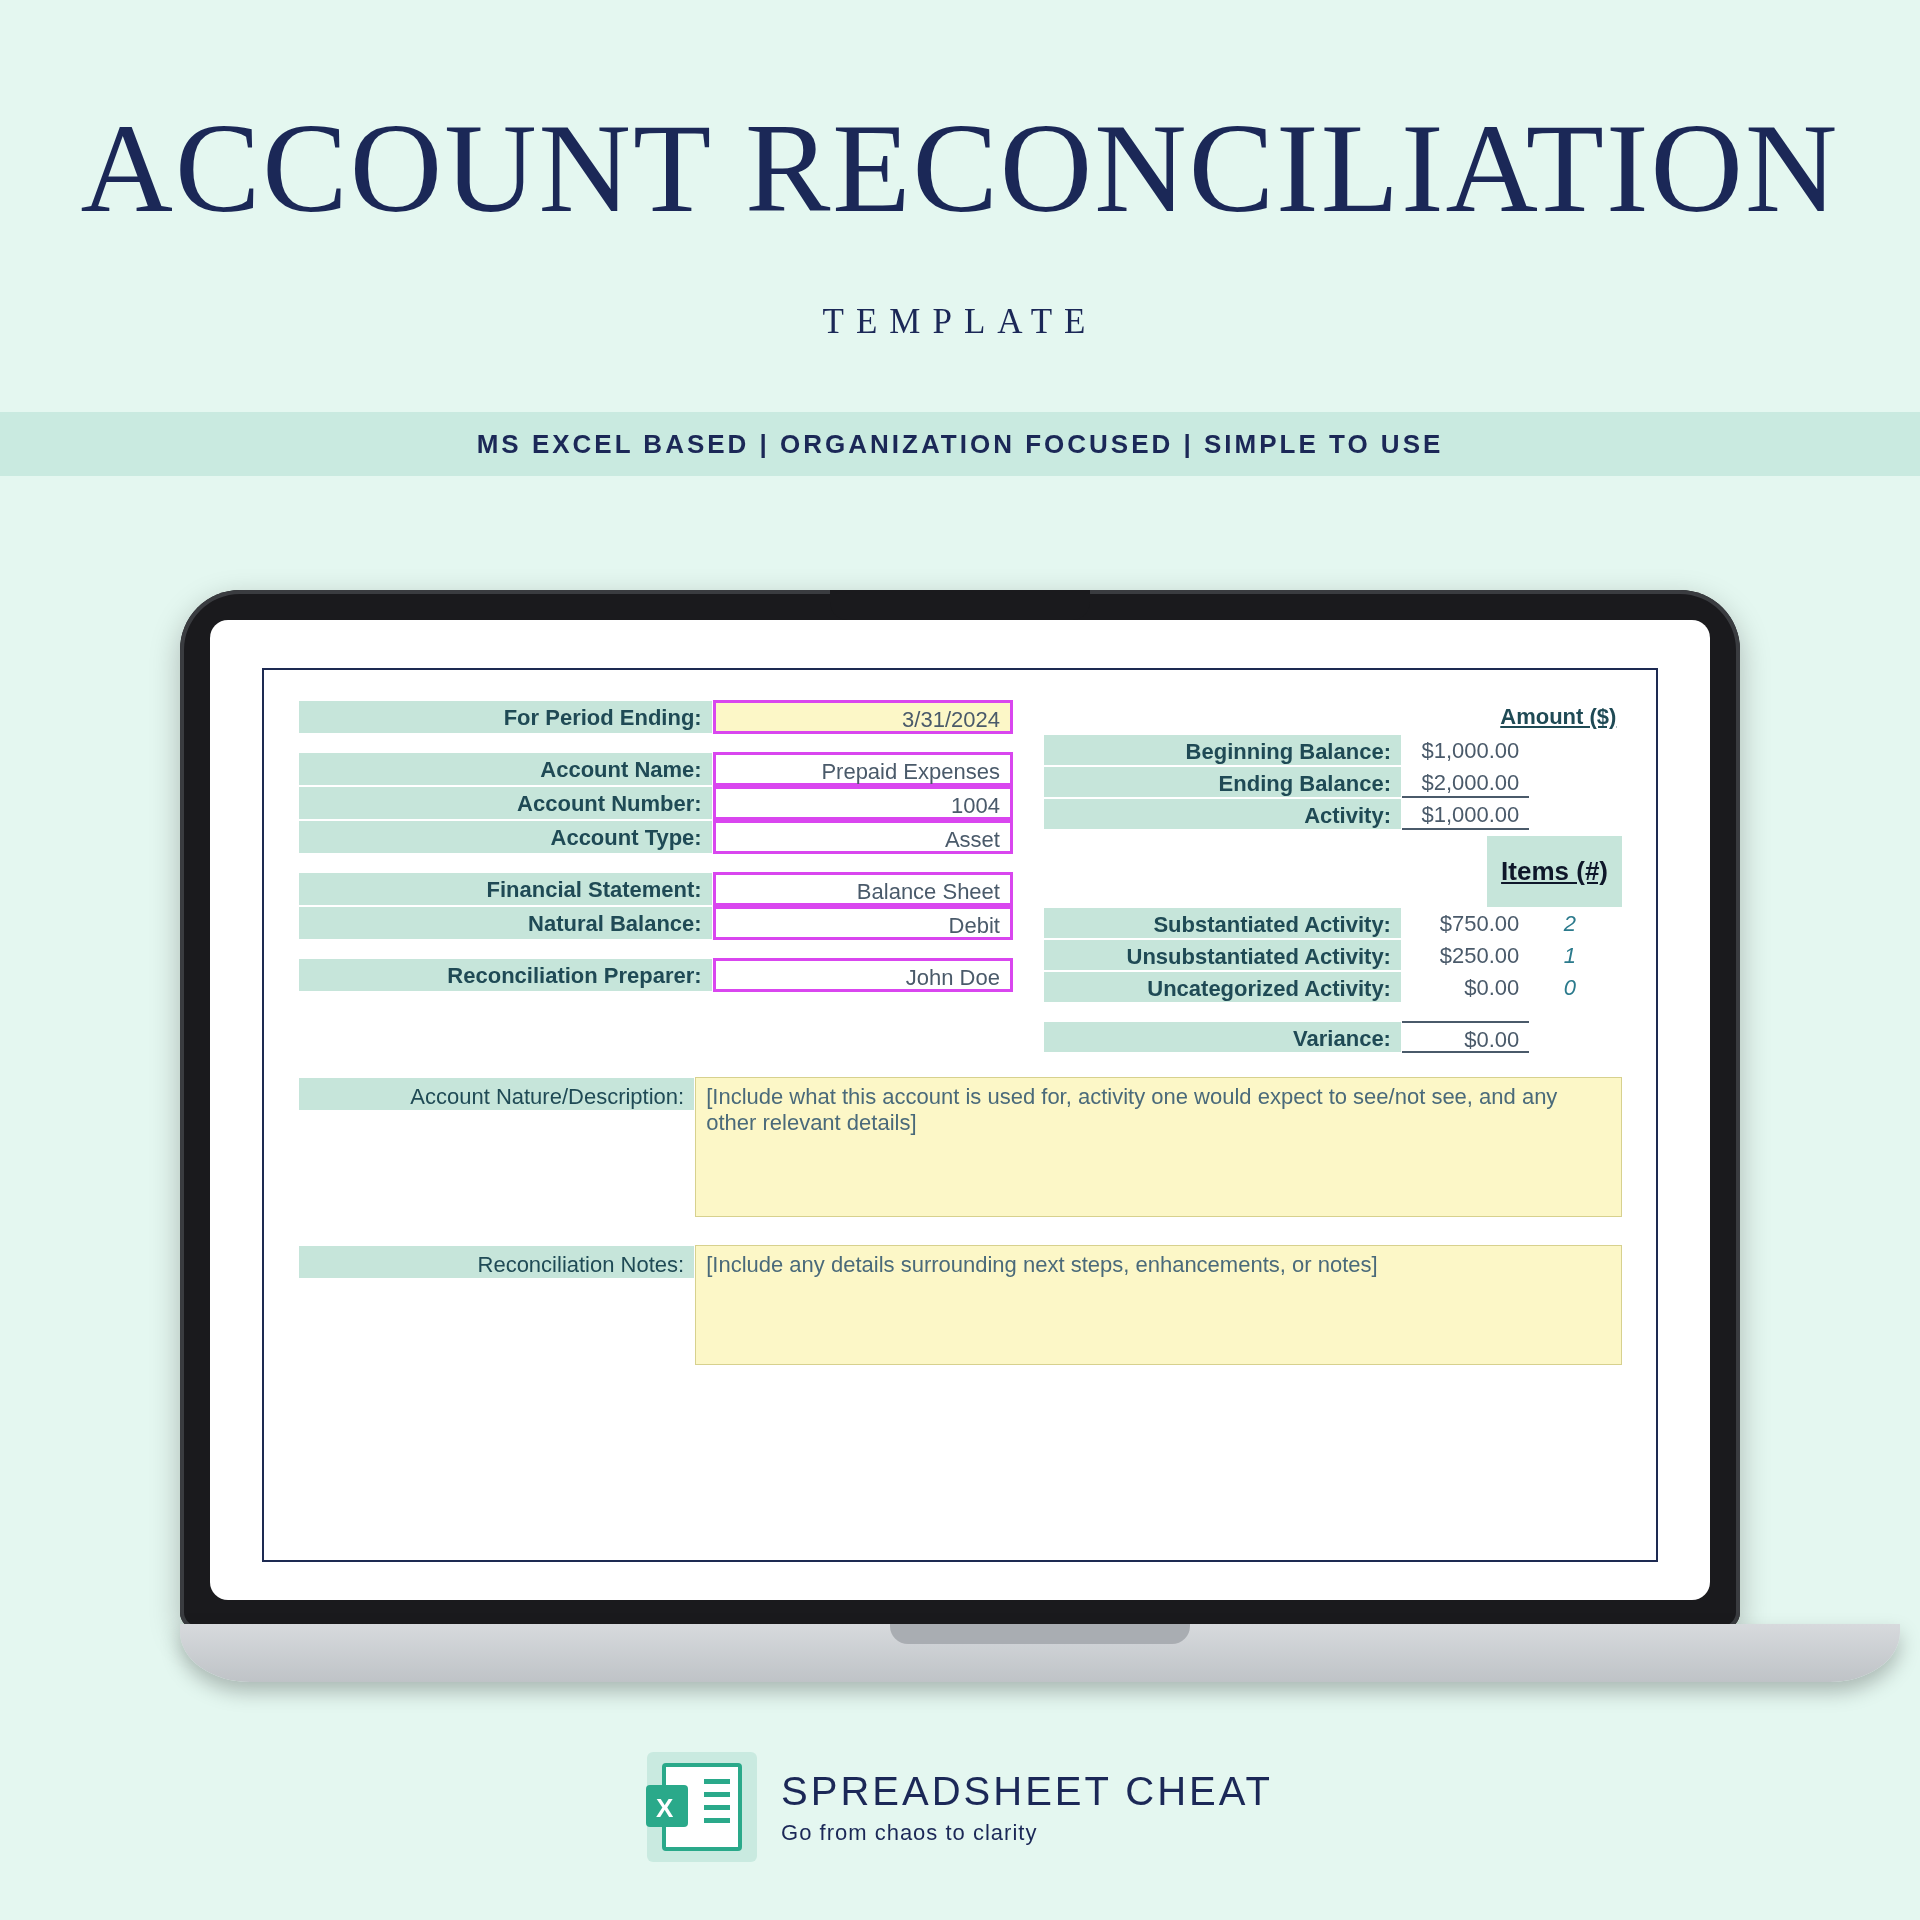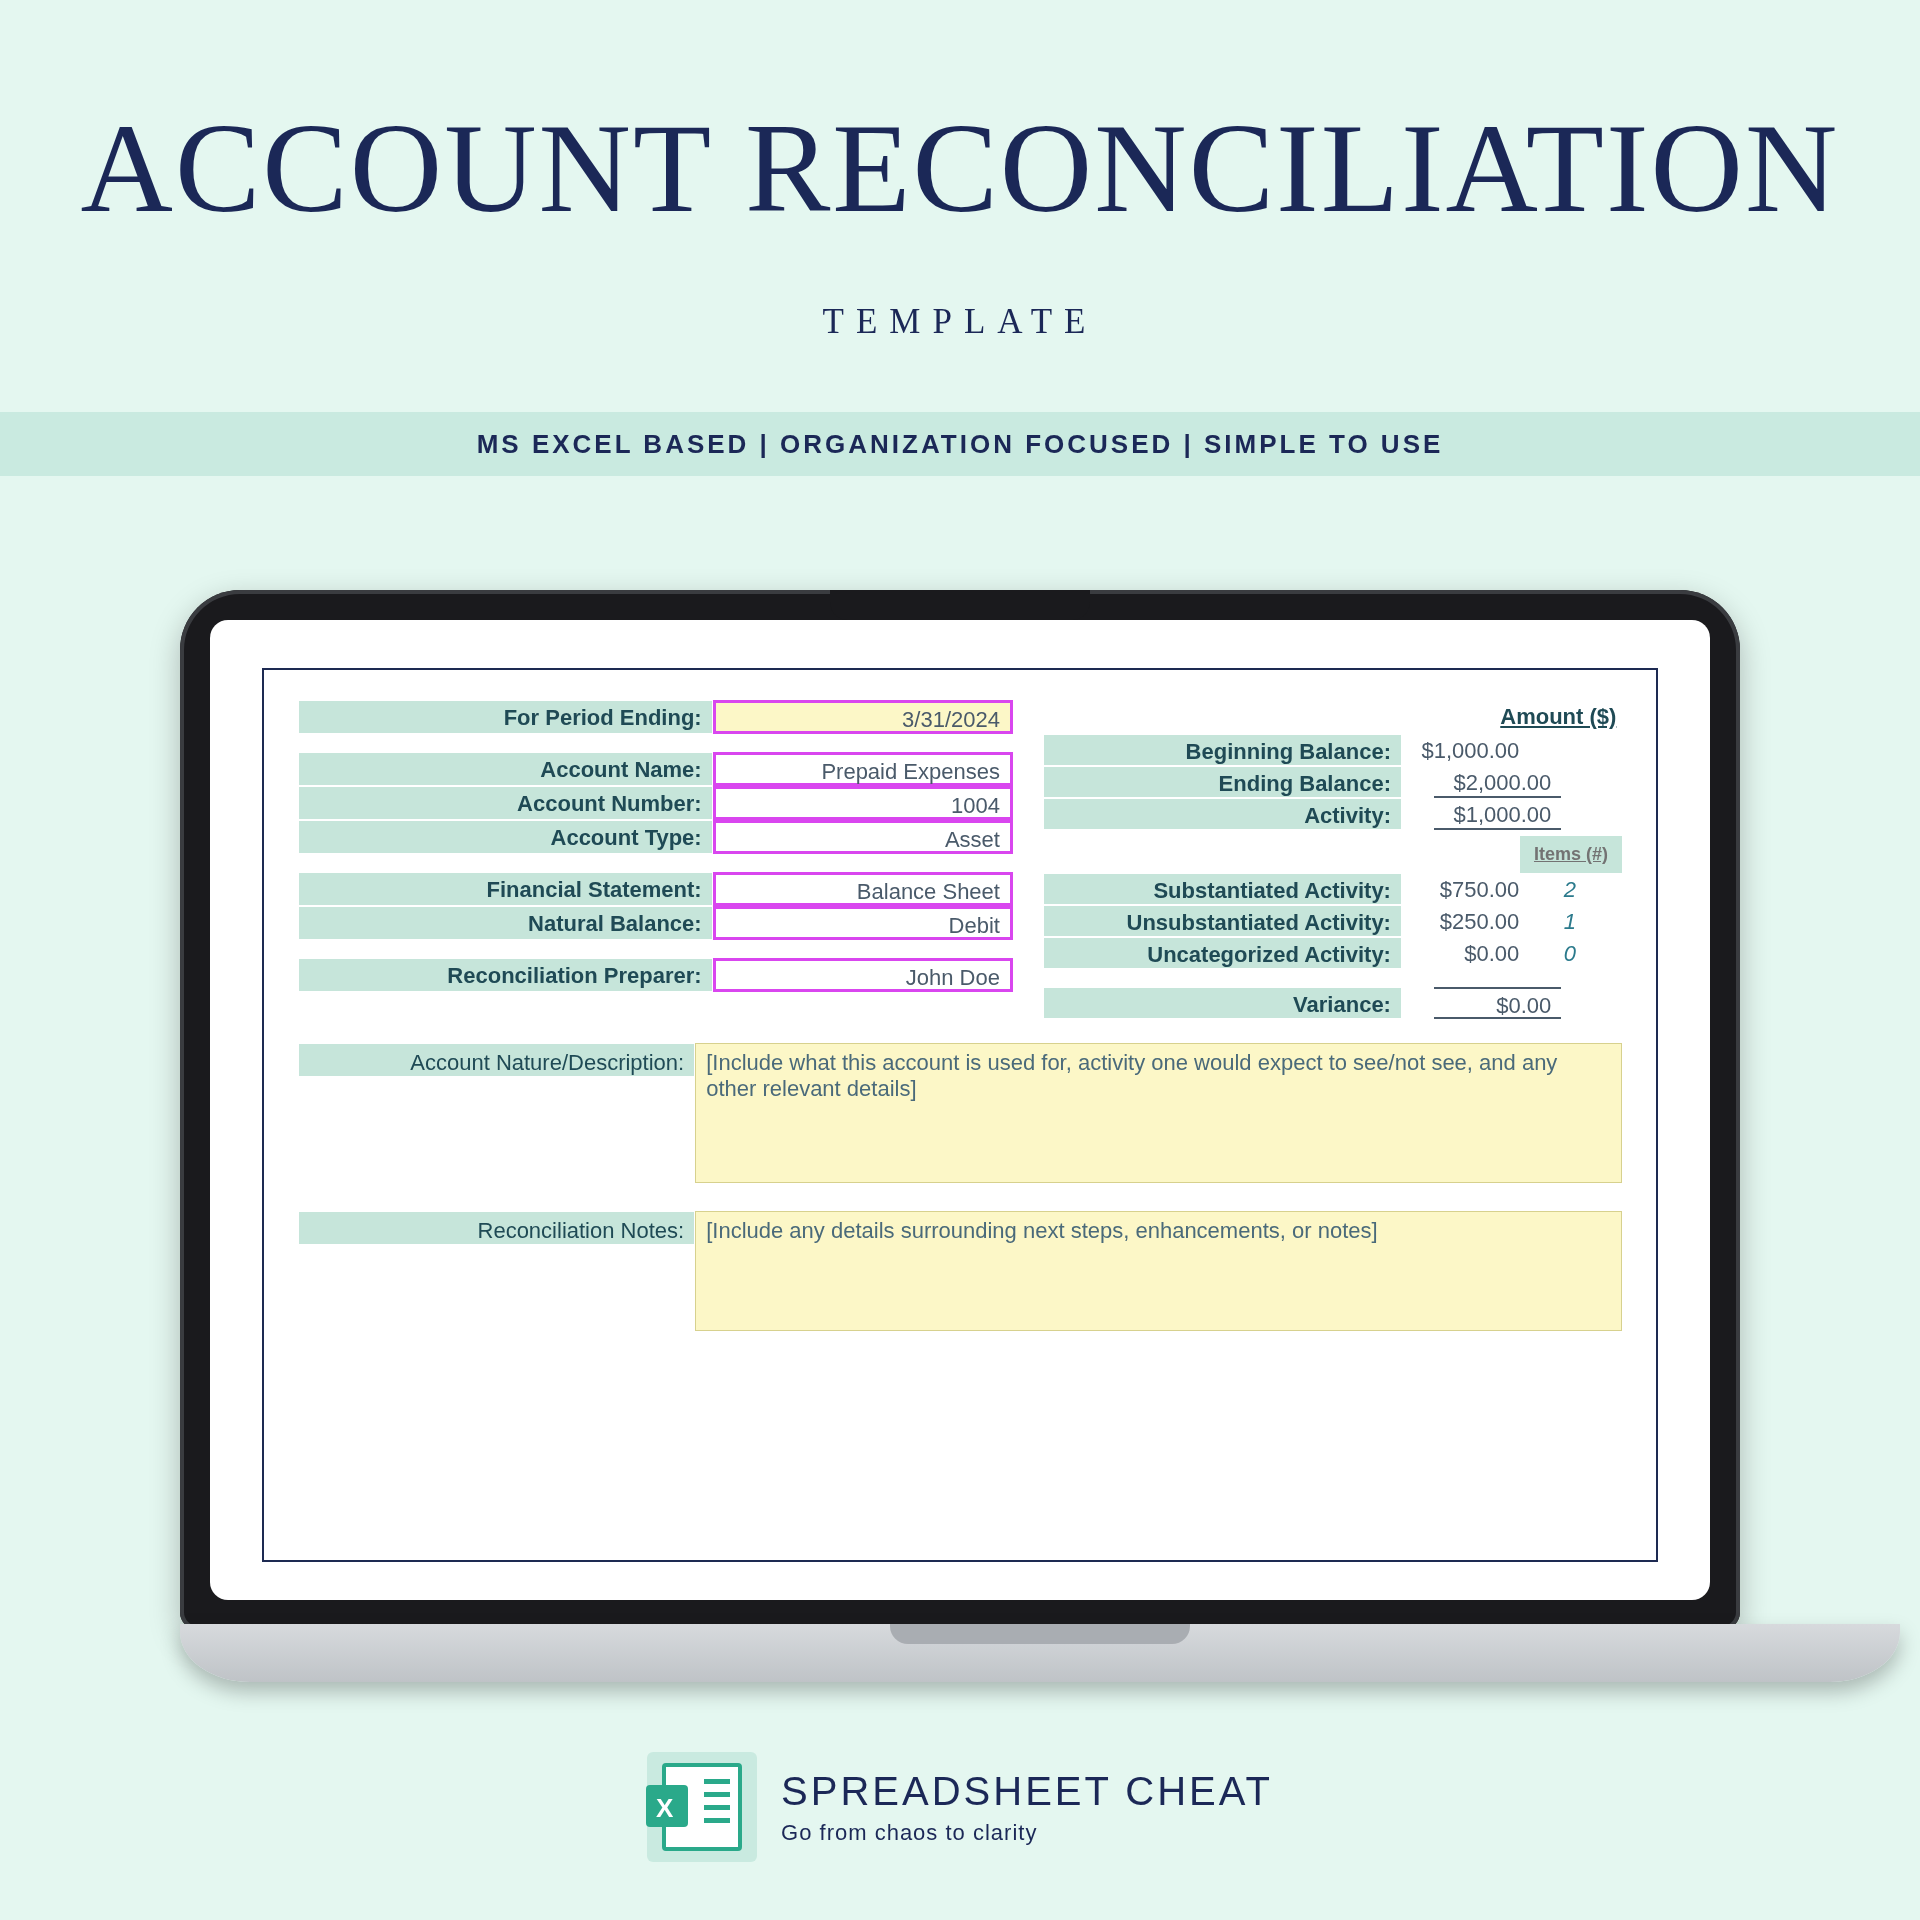--- a/index.html
+++ b/index.html
@@ -95,27 +95,27 @@
     text-decoration:underline;color:#1f4a55;font-size:22px;
     padding:4px 0;
   }
   .right .row{height:32px;}
   .right .val{flex:0 0 22%;}
   .right .count{
     flex:0 0 14%;text-align:center;font-style:italic;
     color:#2b7a8c;border:none;padding-top:4px;
   }
   .right .val.topline{border-top:2px solid #4a5a6a;}
-  .right .val.uline{border-bottom:2px solid #4a5a6a;margin-left:32px;}
+  .right .val.uline{border-bottom:2px solid #4a5a6a;}
   .items-head{
     display:flex;justify-content:flex-end;
   }
   .items-head .hcell2{
-    background:var(--mint-cell);color:#737373;font-weight:700;
-    text-decoration:underline;padding:8px 14px;font-size:18px;
+    background:var(--mint-cell);color:#0f172a;font-weight:700;
+    text-decoration:underline;padding:20px 14px;font-size:26px;
   }
   
   .desc{display:flex;margin-top:24px;}
   .desc .lbl2{
     background:var(--mint-cell);color:#1f4a55;font-weight:400;
     text-align:right;padding:6px 10px;flex:0 0 30%;font-size:22px;
     border:1px solid #fff;box-sizing:border-box;height:34px;
   }
   .desc .box{
     flex:1;background:var(--yellow);min-height:140px;

